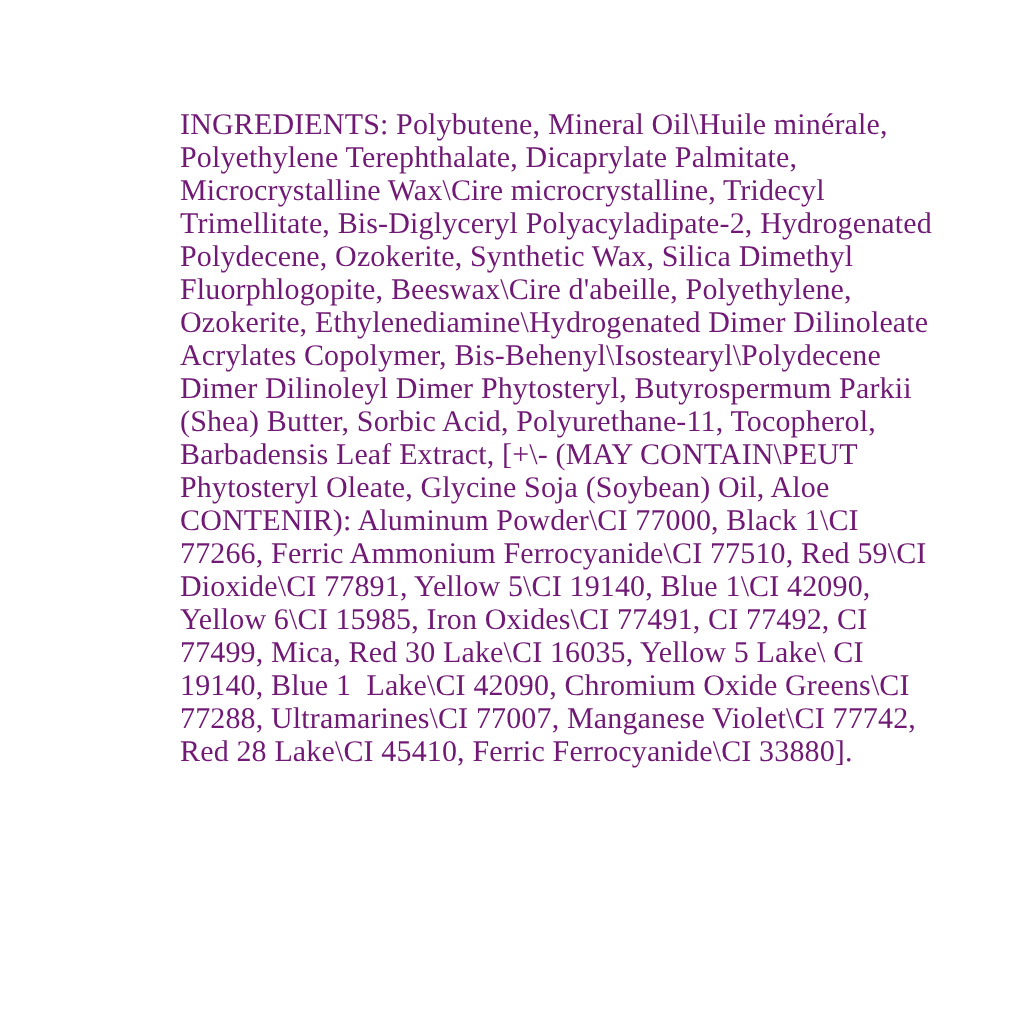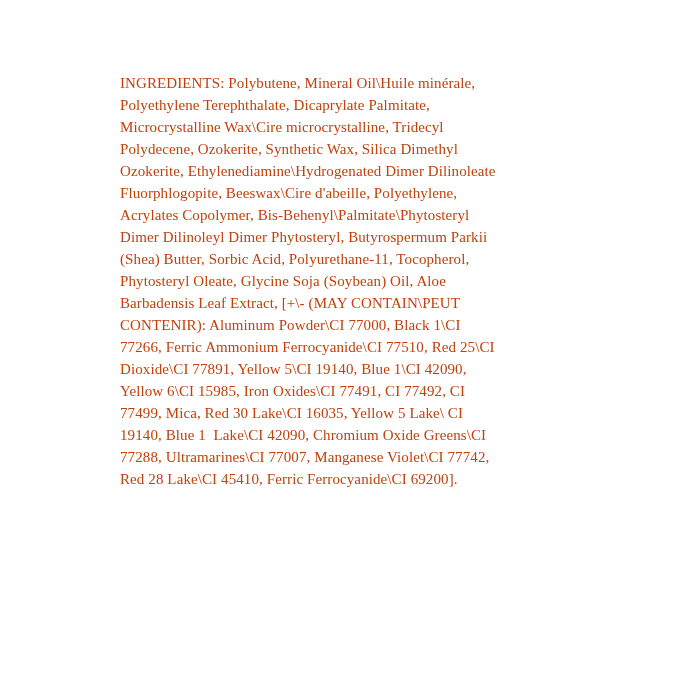--- a/index.html
+++ b/index.html
@@ -13,48 +13,49 @@
     height: 679px;
     background: #ffffff;
     overflow: hidden;
   }
   .ingredients-block {
     position: absolute;
     left: 120px;
     top: 72px;
     width: 470px;
     font-family: "Liberation Serif", "DejaVu Serif", serif;
-    font-size: 15px;
+    font-size: 20px;
     line-height: 22px;
-    color: #c2410c;
+    color: #701a75;
     letter-spacing: 0.1px;
   }
   .line {
     white-space: pre;
     height: 22px;
   }
 </style>
 </head>
 <body>
 
 <div class="page">
   <div class="ingredients-block">
     <div class="line">INGREDIENTS: Polybutene, Mineral Oil\Huile minérale,</div>
     <div class="line">Polyethylene Terephthalate, Dicaprylate Palmitate,</div>
     <div class="line">Microcrystalline Wax\Cire microcrystalline, Tridecyl</div>
+    <div class="line">Trimellitate, Bis-Diglyceryl Polyacyladipate-2, Hydrogenated</div>
     <div class="line">Polydecene, Ozokerite, Synthetic Wax, Silica Dimethyl</div>
+    <div class="line">Fluorphlogopite, Beeswax\Cire d'abeille, Polyethylene,</div>
     <div class="line">Ozokerite, Ethylenediamine\Hydrogenated Dimer Dilinoleate</div>
-    <div class="line">Fluorphlogopite, Beeswax\Cire d'abeille, Polyethylene,</div>
-    <div class="line">Acrylates Copolymer, Bis-Behenyl\Palmitate\Phytosteryl</div>
+    <div class="line">Acrylates Copolymer, Bis-Behenyl\Isostearyl\Polydecene</div>
     <div class="line">Dimer Dilinoleyl Dimer Phytosteryl, Butyrospermum Parkii</div>
     <div class="line">(Shea) Butter, Sorbic Acid, Polyurethane-11, Tocopherol,</div>
+    <div class="line">Barbadensis Leaf Extract, [+\- (MAY CONTAIN\PEUT</div>
     <div class="line">Phytosteryl Oleate, Glycine Soja (Soybean) Oil, Aloe</div>
-    <div class="line">Barbadensis Leaf Extract, [+\- (MAY CONTAIN\PEUT</div>
     <div class="line">CONTENIR): Aluminum Powder\CI 77000, Black 1\CI</div>
-    <div class="line">77266, Ferric Ammonium Ferrocyanide\CI 77510, Red 25\CI</div>
+    <div class="line">77266, Ferric Ammonium Ferrocyanide\CI 77510, Red 59\CI</div>
     <div class="line">Dioxide\CI 77891, Yellow 5\CI 19140, Blue 1\CI 42090,</div>
     <div class="line">Yellow 6\CI 15985, Iron Oxides\CI 77491, CI 77492, CI</div>
     <div class="line">77499, Mica, Red 30 Lake\CI 16035, Yellow 5 Lake\ CI</div>
     <div class="line">19140, Blue 1  Lake\CI 42090, Chromium Oxide Greens\CI</div>
     <div class="line">77288, Ultramarines\CI 77007, Manganese Violet\CI 77742,</div>
-    <div class="line">Red 28 Lake\CI 45410, Ferric Ferrocyanide\CI 69200].</div>
+    <div class="line">Red 28 Lake\CI 45410, Ferric Ferrocyanide\CI 33880].</div>
   </div>
 </div>
 
 </body></html>

